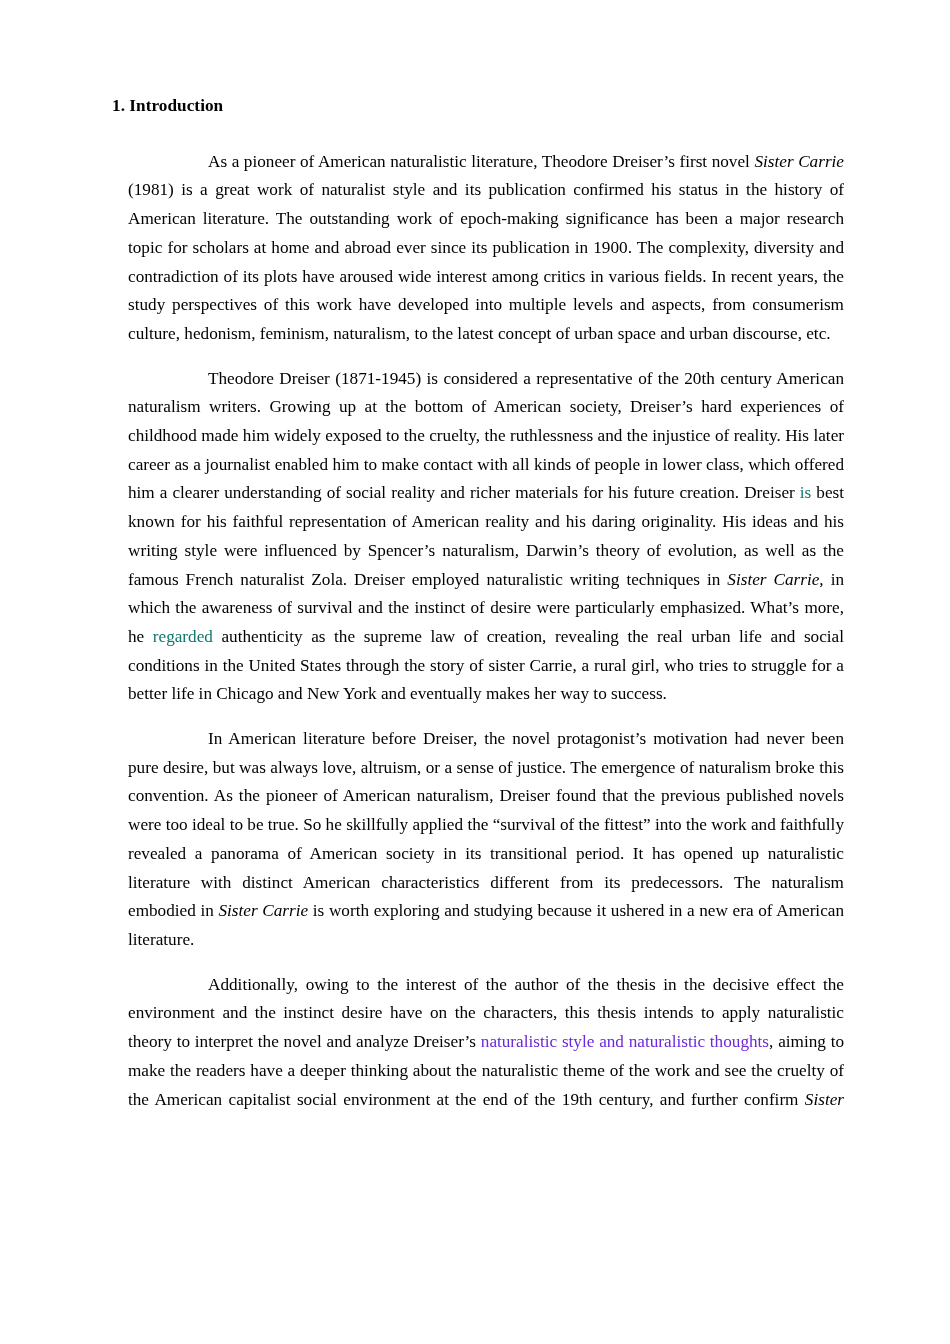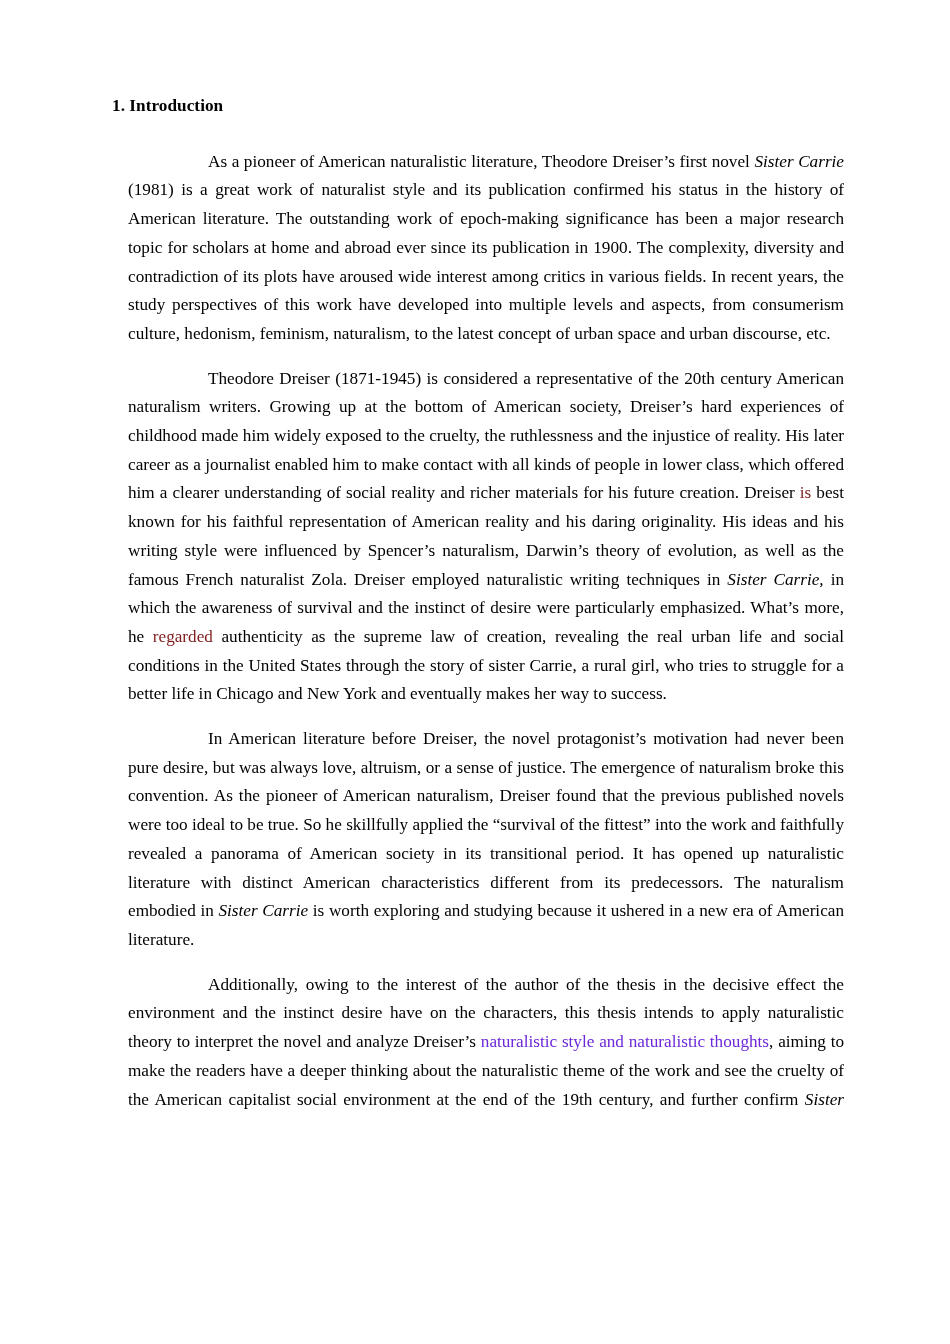--- a/index.html
+++ b/index.html
@@ -48,21 +48,21 @@
     hyphens: none;
     -webkit-hyphens: none;
   }
   p.para:last-of-type {
     text-align: justify;
   }
   .it {
     font-style: italic;
   }
   .hl-red {
-    color: #7f1d1d;
+    color: #0f766e;
     font-family: Liberation Serif, serif;
   }
   .hl-blue {
     color: #6d28d9;
   }
 </style>
 </head>
 <body>
 
 <div class="page">

